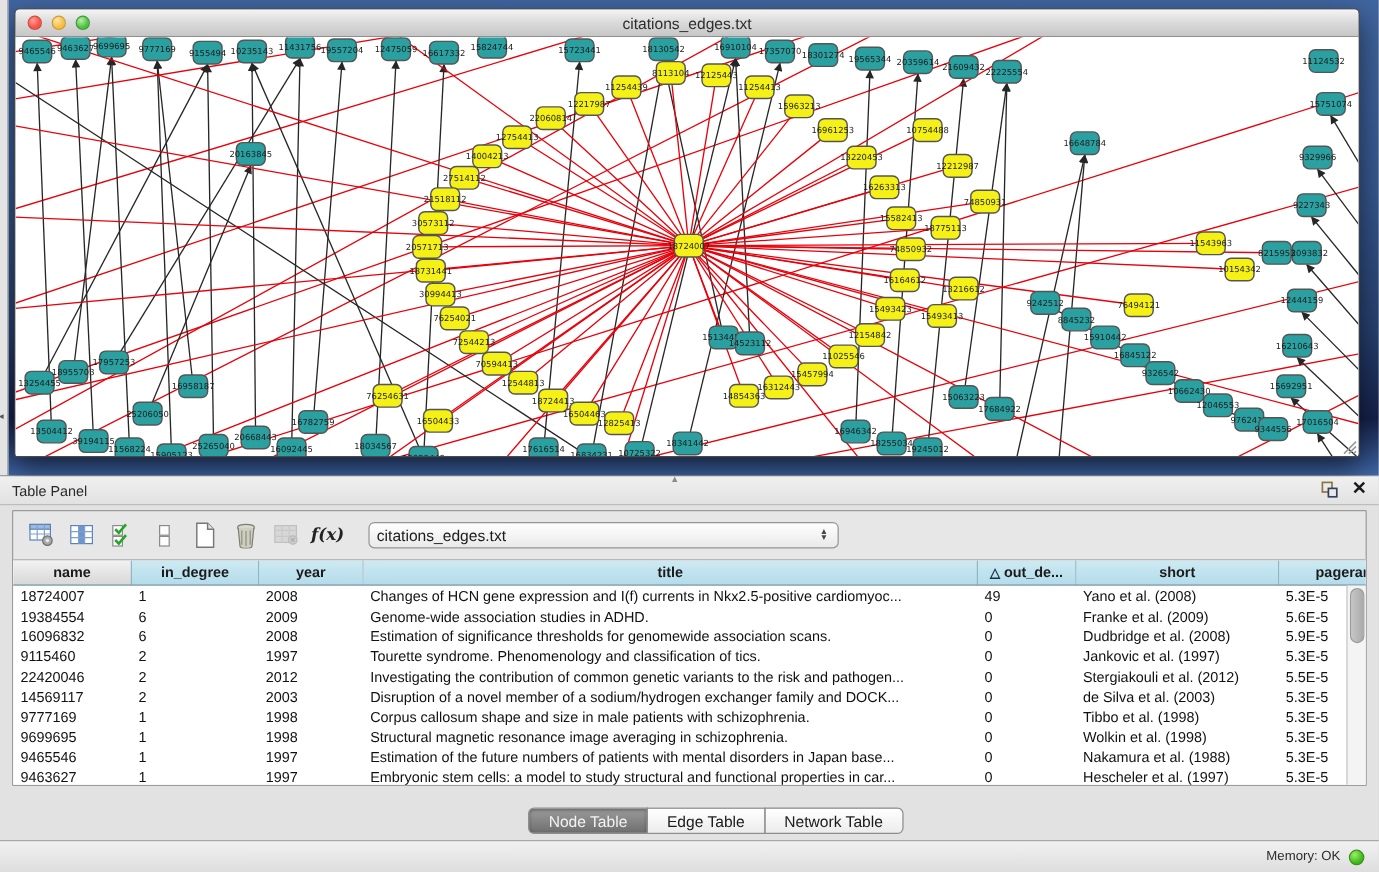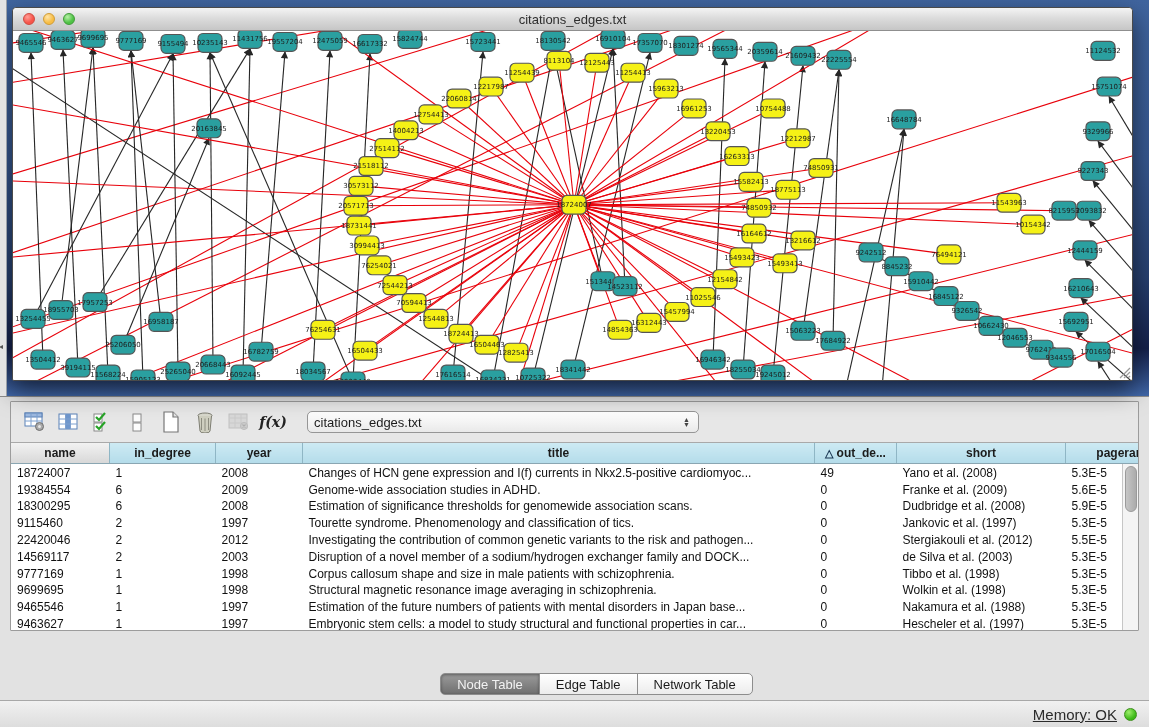--- a/index.html
+++ b/index.html
@@ -72,21 +72,21 @@
   .tab{height:22px;padding:0 16px;font-size:13px;border:1px solid #8d8d8d;margin-left:-1px;
     background:linear-gradient(180deg,#ffffff,#ececec);color:#1a1a1a;cursor:pointer;
     font-family:"Liberation Sans",sans-serif;}
   .tab:first-child{border-radius:5px 0 0 5px;margin-left:0;}
   .tab:last-child{border-radius:0 5px 5px 0;}
   .tab.active{background:linear-gradient(180deg,#9b9b9b,#6f6f6f);color:#f3f3f3;
     box-shadow:inset 0 1px 3px rgba(0,0,0,.4);}
 
   .statusbar{height:26px;border-top:1px solid #a8a8a8;background:linear-gradient(180deg,#f1f1f1,#dddddd);
     display:flex;align-items:center;justify-content:flex-end;padding-right:12px;gap:7px;}
-  .mem-label{font-size:15px;color:#2b2b2b;text-decoration:underline;}
+  .mem-label{font-size:11px;color:#2b2b2b;}
   .mem-dot{width:13px;height:13px;border-radius:50%;box-sizing:border-box;
     background:radial-gradient(circle at 35% 30%,#9cee6a,#3db918 65%);border:1px solid #3c8f1b;}
 </style>
 </head>
 <body>
 
 <div class="app">
 
   <div class="desktop">
     <div class="left-strip">
@@ -688,20 +688,35 @@
             </g>
           </svg>
         <svg class="grip" width="14" height="14">
           <path d="M13,3 L3,13 M13,7 L7,13 M13,11 L11,13" stroke="#9a9a9a" stroke-width="1.3" fill="none"></path>
         </svg>
       </div>
     </div>
   </div>
 
   <div class="panel">
+    <div class="panel-titlebar">
+      <span class="panel-title">Table Panel</span>
+      <span class="panel-splitter">▴</span>
+      <div class="panel-controls">
+        <button class="float-btn">
+          <svg width="16" height="16">
+            <rect x="2" y="2" width="8" height="8" fill="none" stroke="#8a7640" stroke-width="1.4"></rect>
+            <rect x="7" y="7" width="7" height="7" fill="#e9e9e9" stroke="#33415e" stroke-width="1.4"></rect>
+          </svg>
+        </button>
+        <button class="close-btn">
+          <span>✕</span>
+        </button>
+      </div>
+    </div>
 
     <div class="panel-body">
       <div class="box">
         <div class="toolbar">
           <button class="tbtn">
             <svg width="22" height="20">
               <rect x="1" y="1" width="17" height="13" fill="#fff" stroke="#5b82b8"></rect>
               <rect x="1" y="1" width="17" height="4" fill="#9db9e0" stroke="#5b82b8"></rect>
               <path d="M1,9 h17 M7,1 v13 M13,1 v13" stroke="#7da0cf" fill="none"></path>
               <circle cx="15.5" cy="14.5" r="4" fill="#a9a9a9" stroke="#6f6f6f"></circle>
@@ -786,21 +801,21 @@
                 <tr>
                   <td>19384554</td>
                   <td>6</td>
                   <td>2009</td>
                   <td>Genome-wide association studies in ADHD.</td>
                   <td>0</td>
                   <td>Franke et al. (2009)</td>
                   <td>5.6E-5</td>
                 </tr>
                 <tr>
-                  <td>18300295</td>
+                  <td>16096832</td>
                   <td>6</td>
                   <td>2008</td>
                   <td>Estimation of significance thresholds for genomewide association scans.</td>
                   <td>0</td>
                   <td>Dudbridge et al. (2008)</td>
                   <td>5.9E-5</td>
                 </tr>
                 <tr>
                   <td>9115460</td>
                   <td>2</td>

